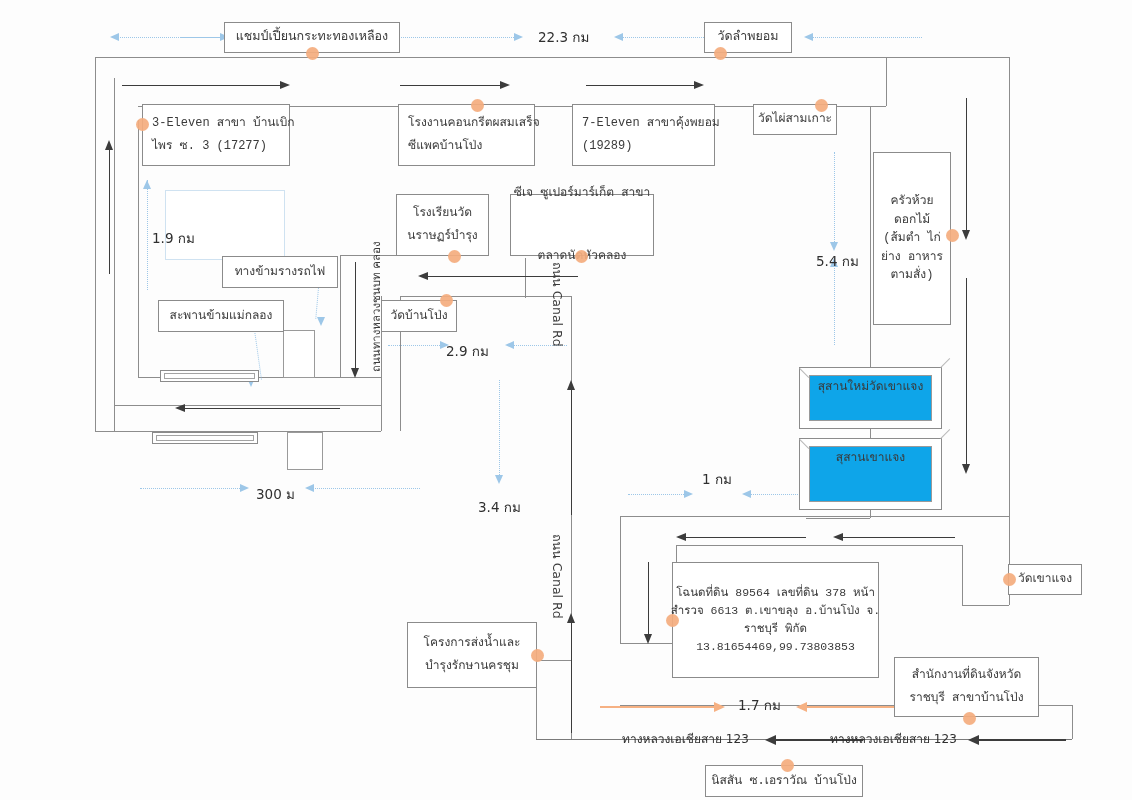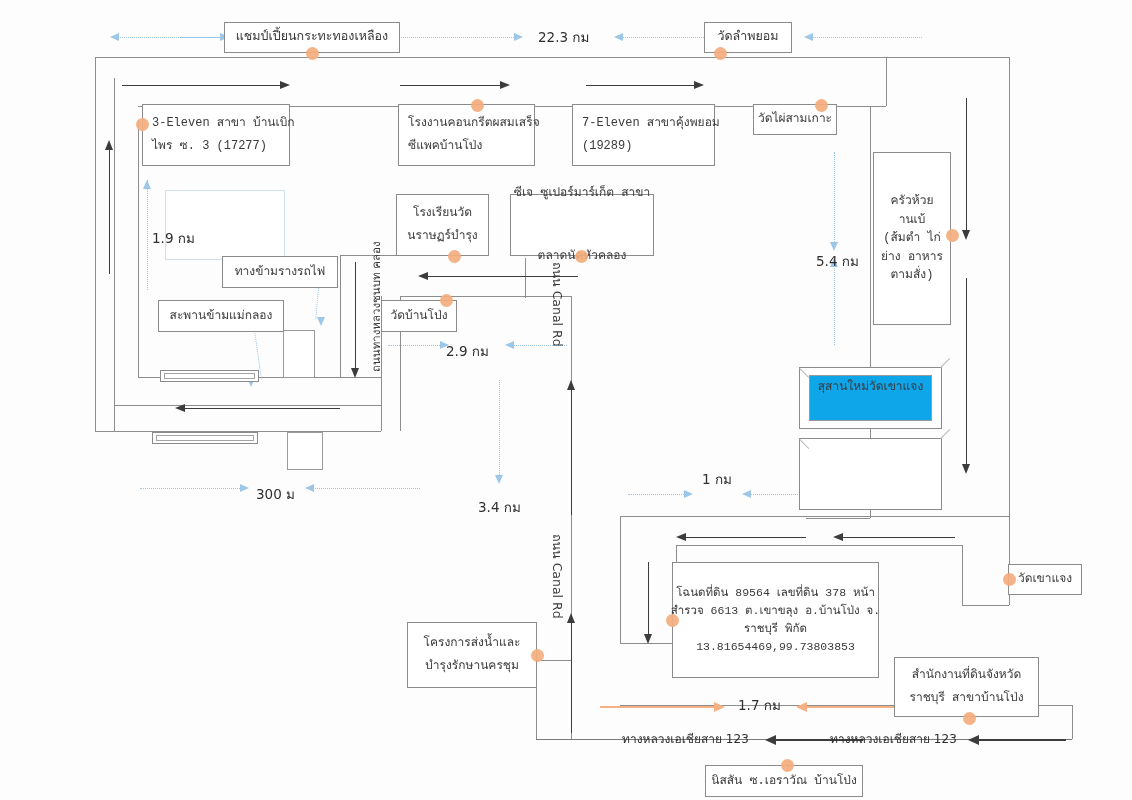--- a/index.html
+++ b/index.html
@@ -296,21 +296,21 @@
     <span class="ln">(19289)</span>
   </div>
 
   <div class="box" style="left:753px;top:104px;width:84px;height:31px;font-size:12px;">
     <span class="ln">วัดไผ่สามเกาะ</span>
   </div>
   <div class="dot" style="left:815px;top:99px;"></div>
 
   <div class="box" style="left:873px;top:152px;width:78px;height:173px;font-size:12px;line-height:1.85;">
     <span class="ln">ครัวห้วย</span>
-    <span class="ln">านเบ้</span>
+    <span class="ln">ดอกไม้</span>
     <span class="ln">(ส้มตำ ไก่</span>
     <span class="ln">ย่าง อาหาร</span>
     <span class="ln">ตามสั่ง)</span>
   </div>
   <div class="dot" style="left:946px;top:229px;"></div>
 
   <div class="box lh2" style="left:396px;top:194px;width:93px;height:62px;font-size:12px;">
     <span class="ln">โรงเรียนวัด</span>
     <span class="ln">นราษฏร์บำรุง</span>
   </div>
@@ -339,20 +339,23 @@
     <div class="corner" style="left:0;top:0;width:13px;transform:rotate(45deg);"></div>
     <div class="corner" style="right:0;top:0;width:13px;transform:rotate(135deg);transform-origin:100% 0;"></div>
     <div class="inner">
         <span class="ln">สุสานใหม่วัดเขาแจง</span>
       </div>
   </div>
 
   <div class="slab" style="left:799px;top:438px;width:143px;height:72px;font-size:12px;">
     <div class="corner" style="left:0;top:0;width:13px;transform:rotate(45deg);"></div>
     <div class="corner" style="right:0;top:0;width:13px;transform:rotate(135deg);transform-origin:100% 0;"></div>
+    <div class="inner">
+        <span class="ln">สุสานเขาแจง</span>
+      </div>
   </div>
 
   <div class="box" style="left:1008px;top:564px;width:74px;height:31px;font-size:12px;">
     <span class="ln">วัดเขาแจง</span>
   </div>
   <div class="dot" style="left:1003px;top:573px;"></div>
 
   <div class="box" style="left:672px;top:562px;width:207px;height:116px;font-size:11.5px;line-height:2.1;">
     <span class="ln">โฉนดที่ดิน  89564 เลขที่ดิน  378 หน้า</span>
     <span class="ln">สำรวจ 6613 ต.เขาขลุง อ.บ้านโป่ง จ.</span>

